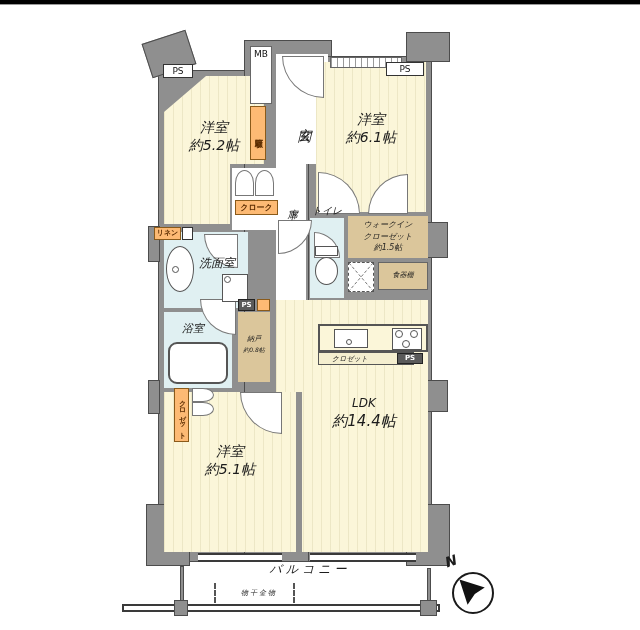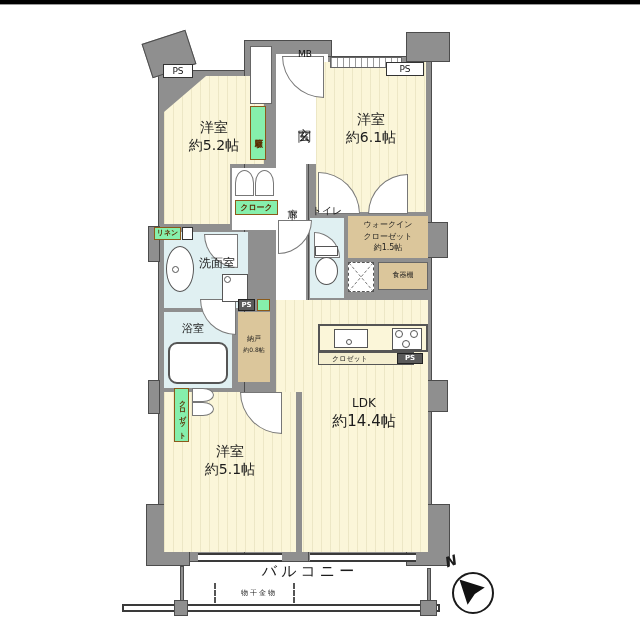--- a/index.html
+++ b/index.html
@@ -6,25 +6,25 @@
   body{font-family:"DejaVu Sans",sans-serif;color:#222;}
   #canvas{position:relative;width:640px;height:630px;background:#fff;overflow:hidden;}
   .abs{position:absolute;box-sizing:border-box;}
   .wall{position:absolute;box-sizing:border-box;background:#8f8f8f;border:1px solid #4c4c4c;}
   .room{position:absolute;box-sizing:border-box;}
   .cream{background:#fbf6d9;background-image:repeating-linear-gradient(90deg,rgba(150,140,80,.14) 0 1px,transparent 1px 9px);}
   .white{background:#fff;}
   .blue{background:#e0f0f2;}
   .tan{background:#dbc69b;}
   .tag{position:absolute;box-sizing:border-box;display:flex;align-items:center;justify-content:center;line-height:1;}
-  .orange{background:#86efac;color:#5b2c00;border:1px solid #8a5a1a;font-weight:bold;}
+  .orange{background:#fdba74;color:#5b2c00;border:1px solid #8a5a1a;font-weight:bold;}
   .white-tag{background:#fff;border:1px solid #333;color:#111;}
   .dark-tag{background:#5a5a5a;border:1px solid #222;color:#fff;font-weight:bold;}
   .vtext{writing-mode:vertical-rl;text-orientation:upright;}
-  .roomlabel{position:absolute;box-sizing:border-box;text-align:center;line-height:1.3;color:#1c1c1c;}
+  .roomlabel{position:absolute;box-sizing:border-box;text-align:center;line-height:1.3;color:#1c1c1c;font-style:italic;}
   .arc{position:absolute;box-sizing:border-box;background:#fff;border:1px solid #777;}
   .scallop{position:absolute;box-sizing:border-box;background:#fff;border:1px solid #777;}
   .fixture{position:absolute;box-sizing:border-box;background:#fff;border:1px solid #555;}
   .window{position:absolute;box-sizing:border-box;background:#fff;border-top:2px solid #3a3a3a;border-bottom:2px solid #3a3a3a;}
   .dot{position:absolute;box-sizing:border-box;border:1px solid #555;border-radius:50%;background:#fff;}
   .dashmark{position:absolute;width:0;border-left:2px dashed #555;}
   .hatchband{position:absolute;background:#fff;border:1px solid #666;background-image:repeating-linear-gradient(90deg,#9a9a9a 0 1px,transparent 1px 6px);}
 </style>
 </head>
 <body>
@@ -101,21 +101,21 @@
   <div class="fixture" style="left:334px;top:329px;width:34px;height:19px;"></div>
   <div class="dot" style="left:346px;top:339px;width:6px;height:6px;"></div>
   <div class="fixture" style="left:392px;top:328px;width:30px;height:22px;"></div>
   <div class="dot" style="left:395px;top:330px;width:8px;height:8px;"></div>
   <div class="dot" style="left:410px;top:330px;width:8px;height:8px;"></div>
   <div class="dot" style="left:402px;top:340px;width:8px;height:8px;"></div>
   <div class="fixture" style="left:318px;top:352px;width:96px;height:13px;background:#f4eecf;"></div>
 
   <div class="tag white-tag" style="left:163px;top:64px;width:30px;height:14px;font-size:9px;">PS</div>
   <div class="tag white-tag" style="left:386px;top:62px;width:38px;height:14px;font-size:9px;">PS</div>
-  <div class="tag" style="left:250px;top:48px;width:22px;height:12px;font-size:9px;color:#111;margin-left:44px;">MB</div>
+  <div class="tag" style="left:250px;top:48px;width:22px;height:12px;font-size:9px;color:#111;">MB</div>
   <div class="tag orange vtext" style="left:250px;top:106px;width:16px;height:54px;font-size:8px;">下駄箱</div>
   <div class="tag orange" style="left:235px;top:200px;width:43px;height:15px;font-size:8px;">クローク</div>
   <div class="tag orange" style="left:154px;top:227px;width:27px;height:13px;font-size:7px;">リネン</div>
   <div class="tag white-tag" style="left:182px;top:227px;width:11px;height:13px;font-size:6px;"></div>
   <div class="tag dark-tag" style="left:238px;top:299px;width:17px;height:12px;font-size:7px;">PS</div>
   <div class="tag orange" style="left:257px;top:299px;width:13px;height:12px;font-size:6px;"></div>
   <div class="tag orange vtext" style="left:174px;top:388px;width:15px;height:54px;font-size:7px;">クロゼット</div>
   <div class="tag dark-tag" style="left:397px;top:353px;width:26px;height:11px;font-size:7px;">PS</div>
 
   <div class="roomlabel" style="left:168px;top:118px;width:92px;font-size:14px;">
@@ -147,21 +147,21 @@
   </div>
   <div class="roomlabel" style="left:300px;top:396px;width:128px;">
     <div style="font-size:12px;">LDK</div>
     <div style="font-size:15px;">約14.4帖</div>
   </div>
   <div class="roomlabel" style="left:322px;top:355px;width:56px;font-size:7px;">クロゼット</div>
 
   <div class="window" style="left:198px;top:553px;width:84px;height:9px;"></div>
   <div class="window" style="left:310px;top:553px;width:106px;height:9px;"></div>
 
-  <div class="roomlabel" style="left:250px;top:562px;width:120px;font-size:15px;letter-spacing:4px;">バルコニー</div>
+  <div class="roomlabel" style="left:250px;top:562px;width:120px;font-size:12px;letter-spacing:4px;">バルコニー</div>
   <div class="wall" style="left:180px;top:566px;width:4px;height:36px;border-width:1px;"></div>
   <div class="wall" style="left:427px;top:568px;width:4px;height:34px;border-width:1px;"></div>
   <div class="abs" style="left:122px;top:604px;width:318px;height:8px;background:#fff;border:2px solid #3a3a3a;"></div>
   <div class="wall" style="left:174px;top:600px;width:14px;height:16px;"></div>
   <div class="wall" style="left:420px;top:600px;width:17px;height:16px;"></div>
   <div class="dashmark" style="left:214px;top:583px;height:20px;"></div>
   <div class="dashmark" style="left:293px;top:583px;height:20px;"></div>
   <div class="roomlabel" style="left:224px;top:589px;width:70px;font-size:7px;letter-spacing:2px;">物干金物</div>
 
   <div class="abs" style="left:452px;top:572px;width:42px;height:42px;border:2px solid #1a1a1a;border-radius:50%;background:#fff;">

